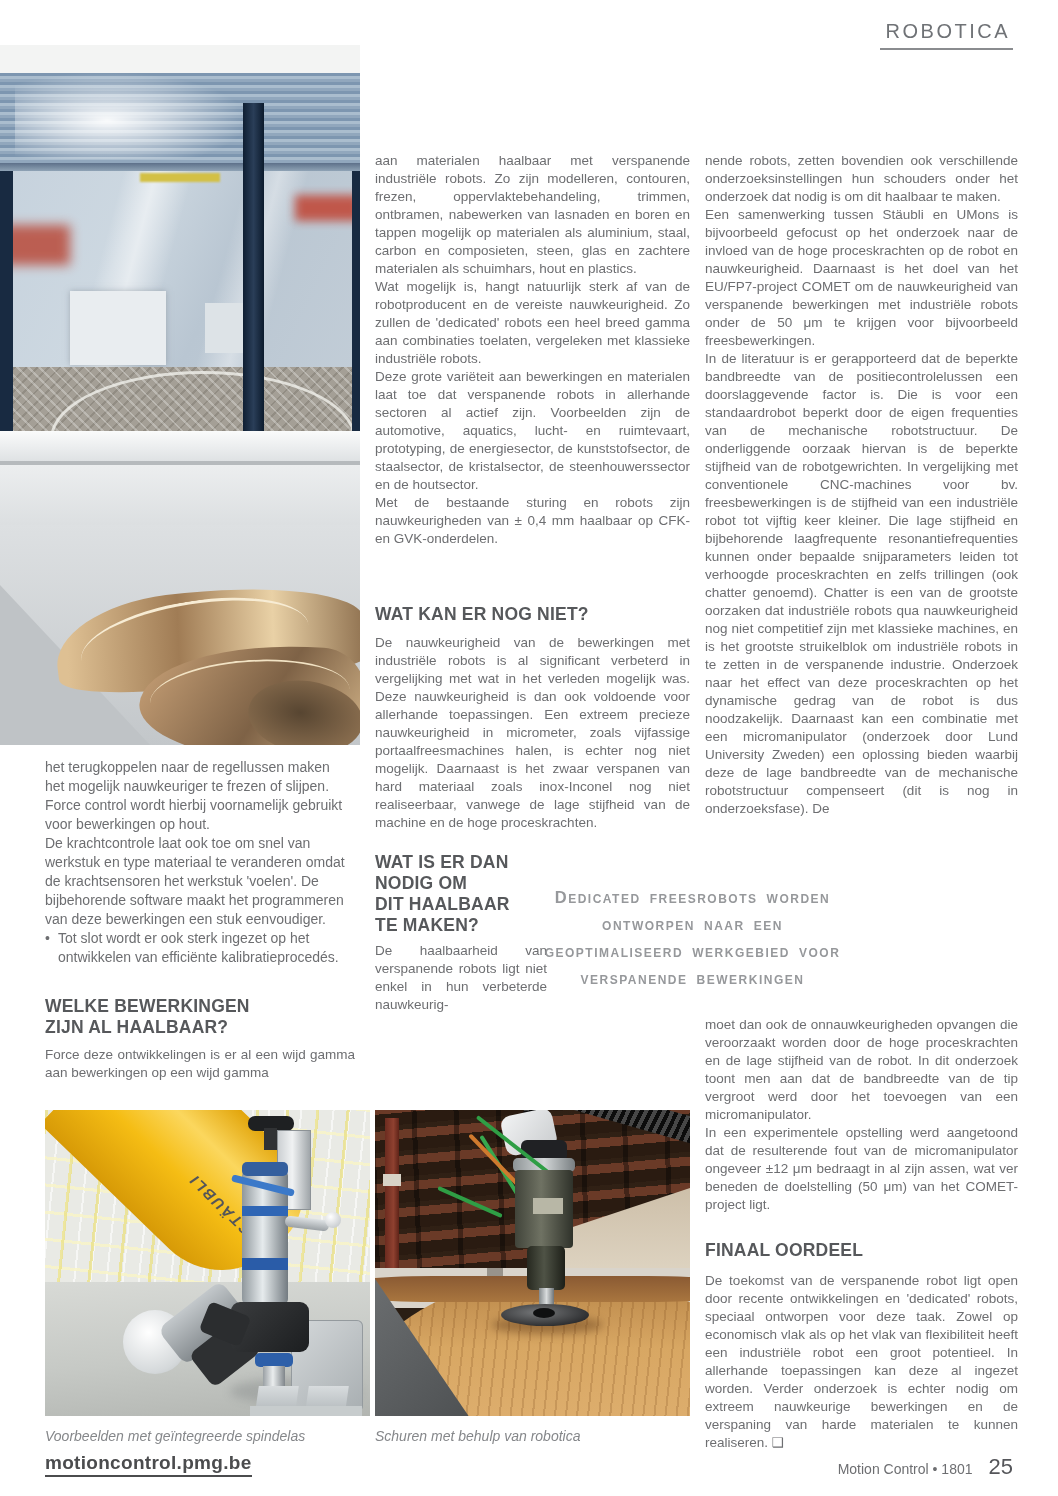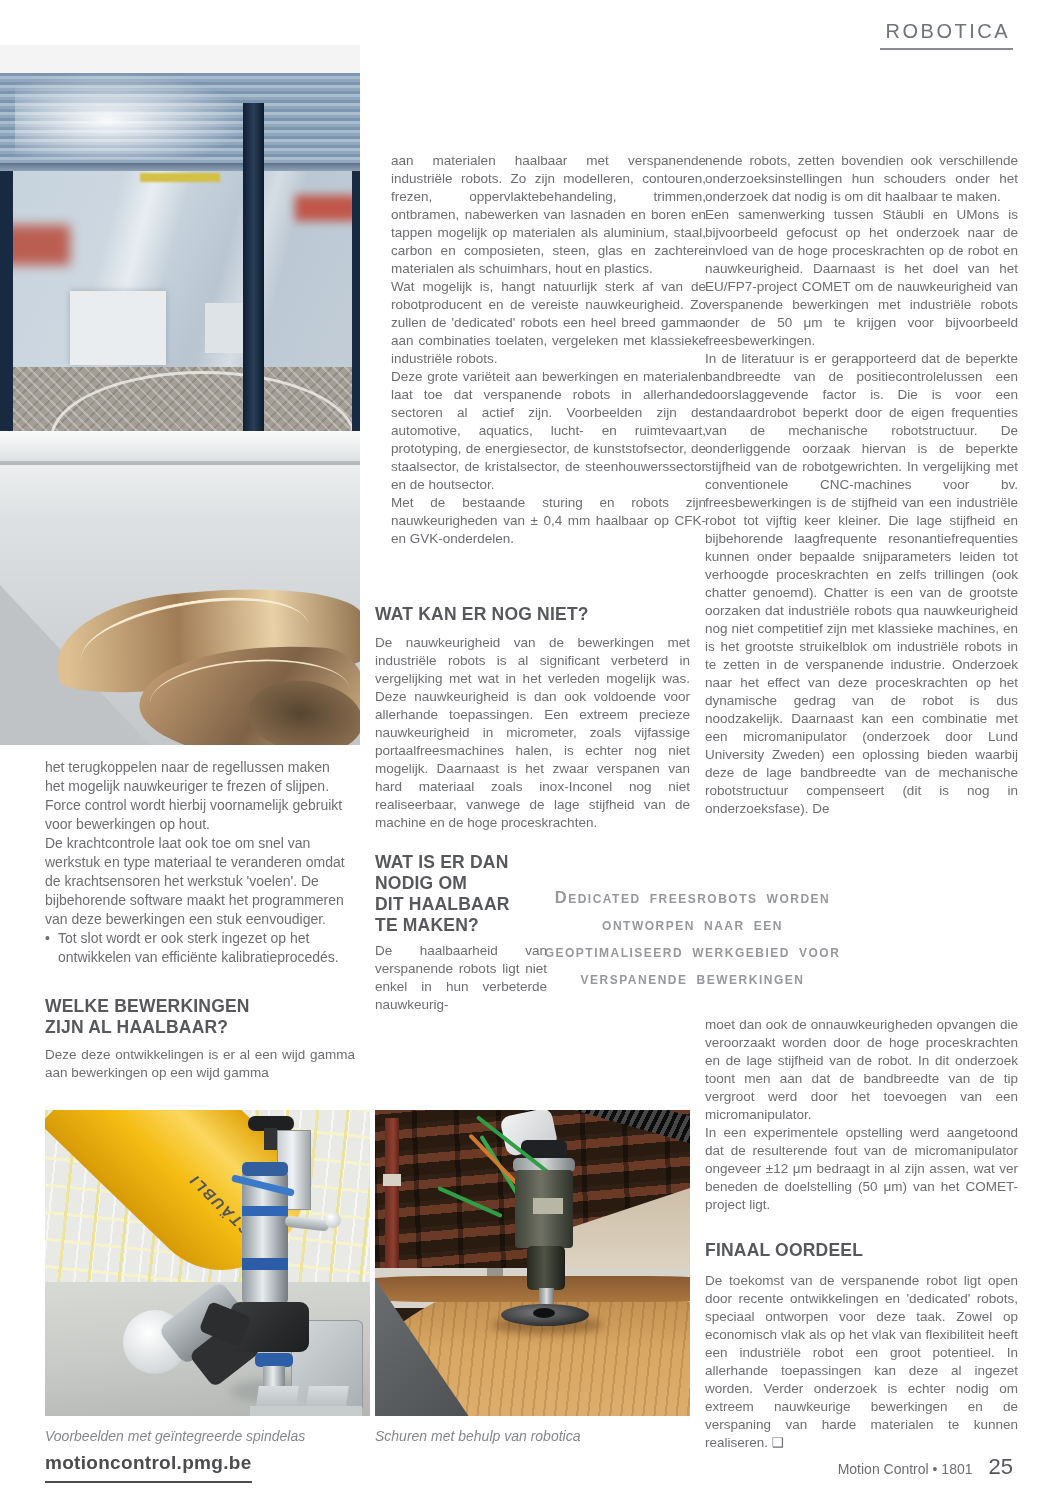--- a/index.html
+++ b/index.html
@@ -13,21 +13,21 @@
   .col-head{font-size:17.5px;line-height:21px;font-weight:bold;color:#56585b;letter-spacing:.2px;}
   .prewrap{white-space:pre-line;}
   .bullet-item{position:relative;padding-left:13px;}
   .bullet-glyph{position:absolute;left:0;top:0;}
   .pull-quote{font-size:16.5px;line-height:27px;font-weight:bold;text-align:center;
               font-variant:small-caps;letter-spacing:1.5px;word-spacing:3px;color:#96989b;}
   .caption{font-size:14px;font-style:italic;color:#85878a;}
   .kicker{display:inline-block;font-size:20px;letter-spacing:2.5px;color:#6f7276;
           border-bottom:2px solid #8a8c8f;padding:0 3px 5px 6px;}
   .footer-url{font-size:19px;font-weight:bold;color:#4b4c4e;border-bottom:2px solid #4b4c4e;
-              padding-bottom:8px;letter-spacing:.3px;}
+              padding-bottom:2px;letter-spacing:.3px;}
   .footer-issue{font-size:14px;color:#6d6e71;text-align:right;}
   .footer-page{font-size:22px;color:#55565a;margin-left:16px;}
   
   .ph{position:absolute;overflow:hidden;}
   .ph *{position:absolute;}
   
   #ph1{left:0;top:45px;width:360px;height:700px;background:#cfd8df;}
   .p1-topband{left:0;top:0;width:100%;height:28px;background:#f3f4f3;}
   .p1-shutter{left:0;top:28px;width:100%;height:92px;
      background:repeating-linear-gradient(180deg,#7d96b0 0 3px,#aabdce 3px 6px,#91a7bd 6px 9px);}
@@ -202,24 +202,24 @@
     <p>het terugkoppelen naar de regellussen maken het mogelijk nauwkeuriger te frezen of slijpen. Force control wordt hierbij voornamelijk gebruikt voor bewerkingen op hout.</p>
     <p>De krachtcontrole laat ook toe om snel van werkstuk en type materiaal te veranderen omdat de krachtsensoren het werkstuk 'voelen'. De bijbehorende software maakt het programmeren van deze bewerkingen een stuk eenvoudiger.</p>
     <div class="bullet-item">
       <span class="bullet-glyph">•</span>
       <span>Tot slot wordt er ook sterk ingezet op het ontwikkelen van efficiënte kalibratieprocedés.</span>
     </div>
   </div>
   <div class="abs col-head prewrap" style="left:45px;top:996px;width:260px;">WELKE BEWERKINGEN
 ZIJN AL HAALBAAR?</div>
   <div class="abs body-just" style="left:45px;top:1046px;width:310px;">
-    <p>Deze deze ontwikkelingen is er al een wijd gamma aan bewerkingen op een wijd gamma</p>
-  </div>
-
-  <div class="abs body-just" style="left:391px;top:152px;width:315px;">
+    <p>Force deze ontwikkelingen is er al een wijd gamma aan bewerkingen op een wijd gamma</p>
+  </div>
+
+  <div class="abs body-just" style="left:375px;top:152px;width:315px;">
     <p>aan materialen haalbaar met verspanende industriële robots. Zo zijn modelleren, contouren, frezen, oppervlaktebehandeling, trimmen, ontbramen, nabewerken van lasnaden en boren en tappen mogelijk op materialen als aluminium, staal, carbon en composieten, steen, glas en zachtere materialen als schuimhars, hout en plastics.</p>
     <p>Wat mogelijk is, hangt natuurlijk sterk af van de robotproducent en de vereiste nauwkeurigheid. Zo zullen de 'dedicated' robots een heel breed gamma aan combinaties toelaten, vergeleken met klassieke industriële robots.</p>
     <p>Deze grote variëteit aan bewerkingen en materialen laat toe dat verspanende robots in allerhande sectoren al actief zijn. Voorbeelden zijn de automotive, aquatics, lucht- en ruimtevaart, prototyping, de energiesector, de kunststofsector, de staalsector, de kristalsector, de steenhouwerssector en de houtsector.</p>
     <p>Met de bestaande sturing en robots zijn nauwkeurigheden van ± 0,4 mm haalbaar op CFK- en GVK-onderdelen.</p>
   </div>
   <div class="abs col-head" style="left:375px;top:604px;width:315px;">WAT KAN ER NOG NIET?</div>
   <div class="abs body-just" style="left:375px;top:634px;width:315px;">
     <p>De nauwkeurigheid van de bewerkingen met industriële robots is al significant verbeterd in vergelijking met wat in het verleden mogelijk was. Deze nauwkeurigheid is dan ook voldoende voor allerhande toepassingen. Een extreem precieze nauwkeurigheid in micrometer, zoals vijfassige portaalfreesmachines halen, is echter nog niet mogelijk. Daarnaast is het zwaar verspanen van hard materiaal zoals inox-Inconel nog niet realiseerbaar, vanwege de lage stijfheid van de machine en de hoge proceskrachten.</p>
   </div>
   <div class="abs col-head prewrap" style="left:375px;top:852px;width:180px;">WAT IS ER DAN

